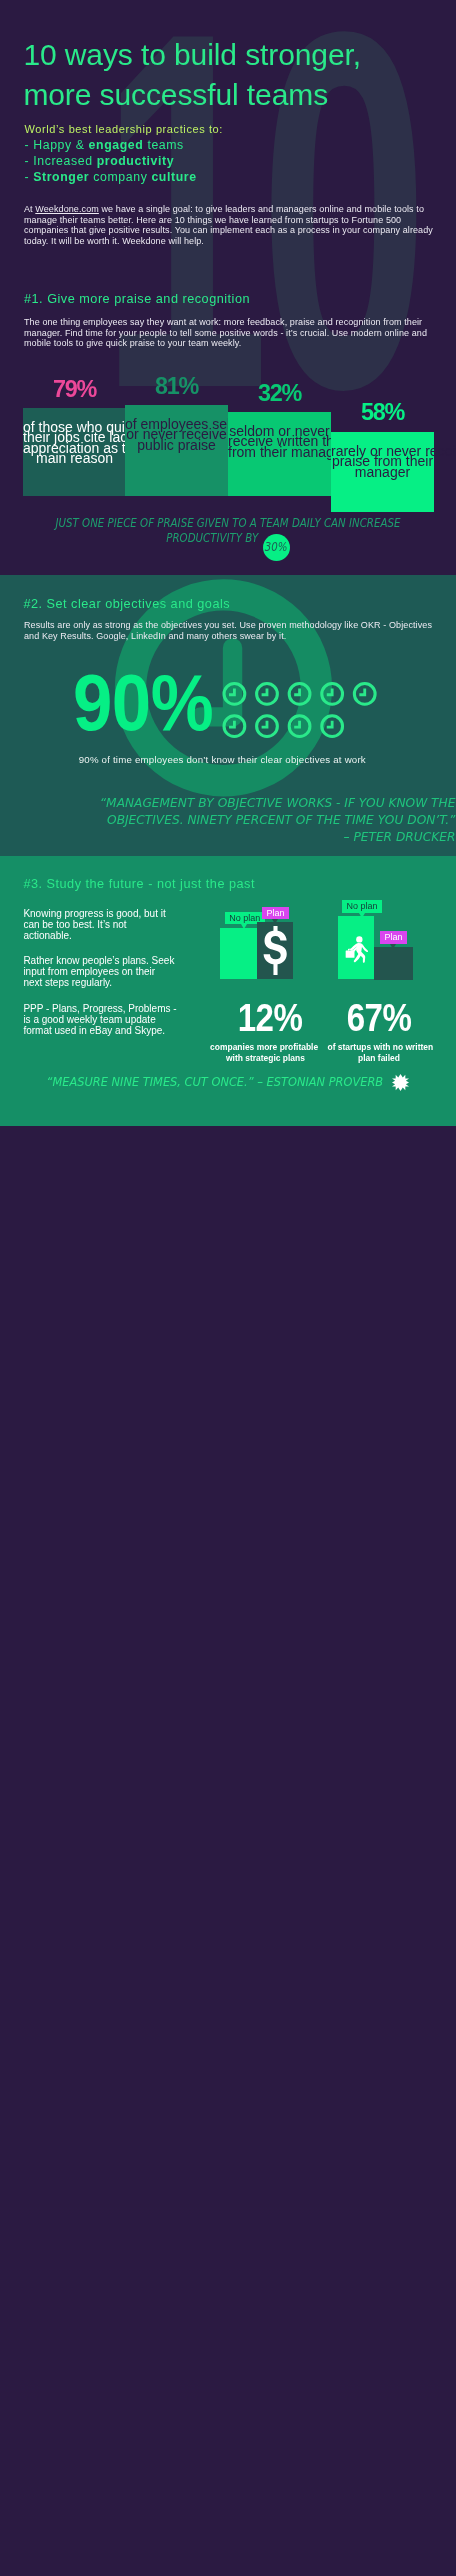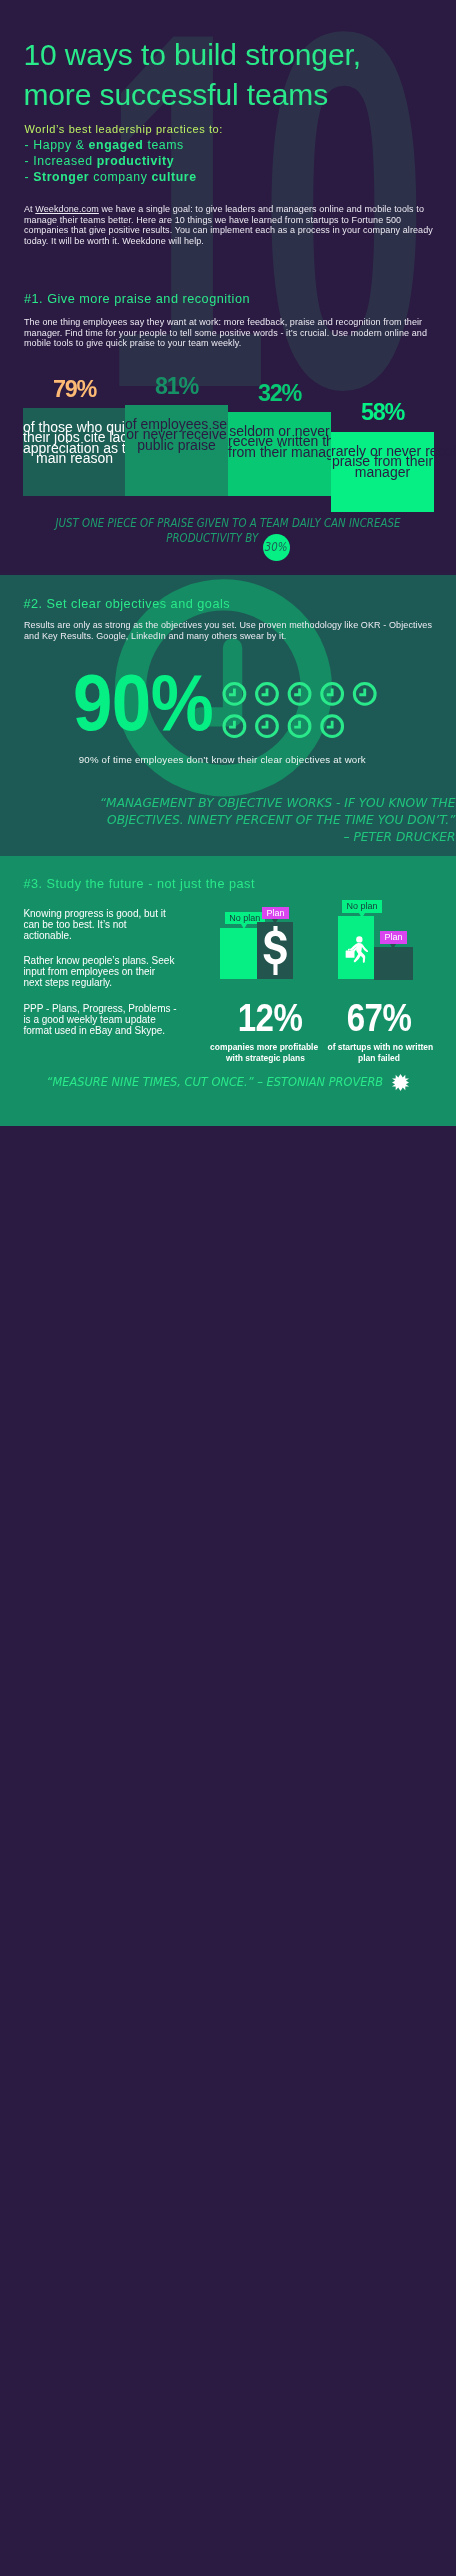--- a/index.html
+++ b/index.html
@@ -95,21 +95,21 @@
             <div>from their managers</div>
           </div>
         </div>
     <div class="abs b1bar" style="left:331px;top:432px;width:103px;height:80px;background:#06ef85;">
       <div class="b1lbl" style="color:#2b1a42;">
             <div>rarely or never receive</div>
             <div>praise from their</div>
             <div>manager</div>
           </div>
         </div>
-    <div class="abs pct" style="left:23px;top:378px;color:#fdba74;">79%</div>
+    <div class="abs pct" style="left:23px;top:378px;color:#ec4899;">79%</div>
     <div class="abs pct" style="left:125px;top:375px;color:#169166;">81%</div>
     <div class="abs pct" style="left:228px;top:382px;color:#08c873;">32%</div>
     <div class="abs pct" style="left:331px;top:401px;color:#06ef85;">58%</div>
   </div>
 
   <div class="abs s1foot" style="left:0;top:516px;">
     <div>JUST ONE PIECE OF PRAISE GIVEN TO A TEAM DAILY CAN INCREASE</div>
     <div><span>PRODUCTIVITY BY</span> <span class="badge30">30%</span></div>
   </div>
 </section>

